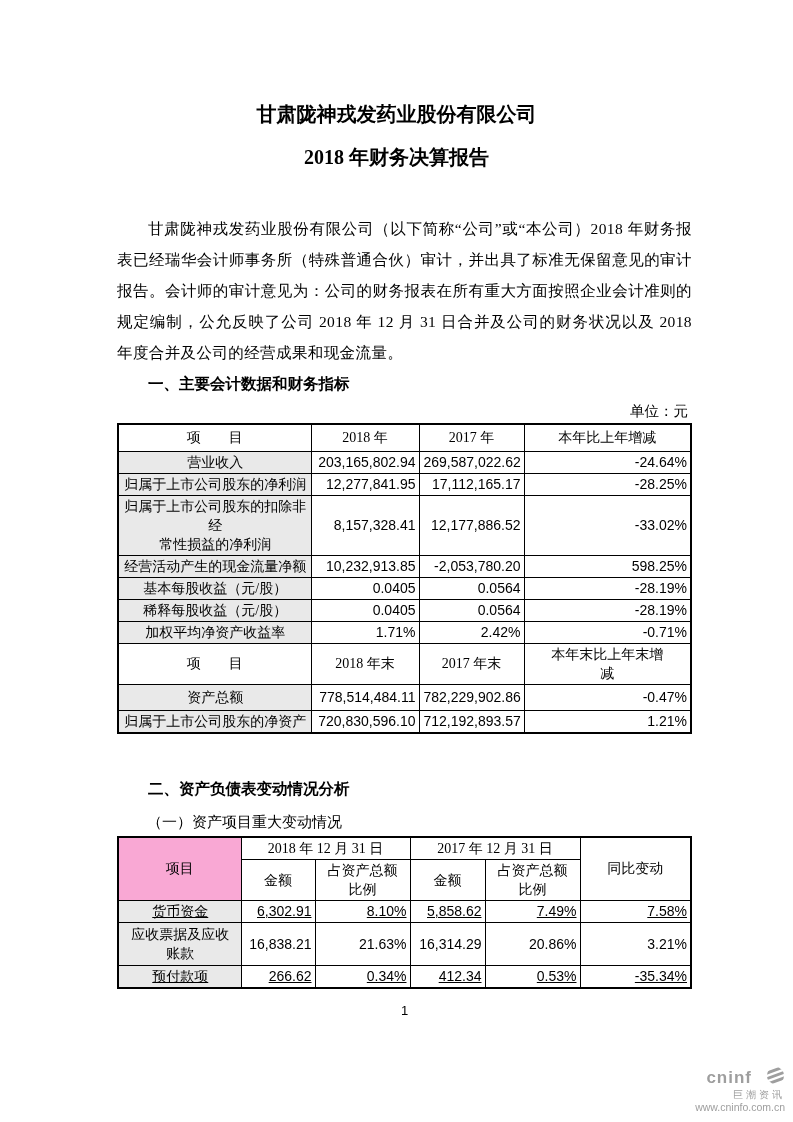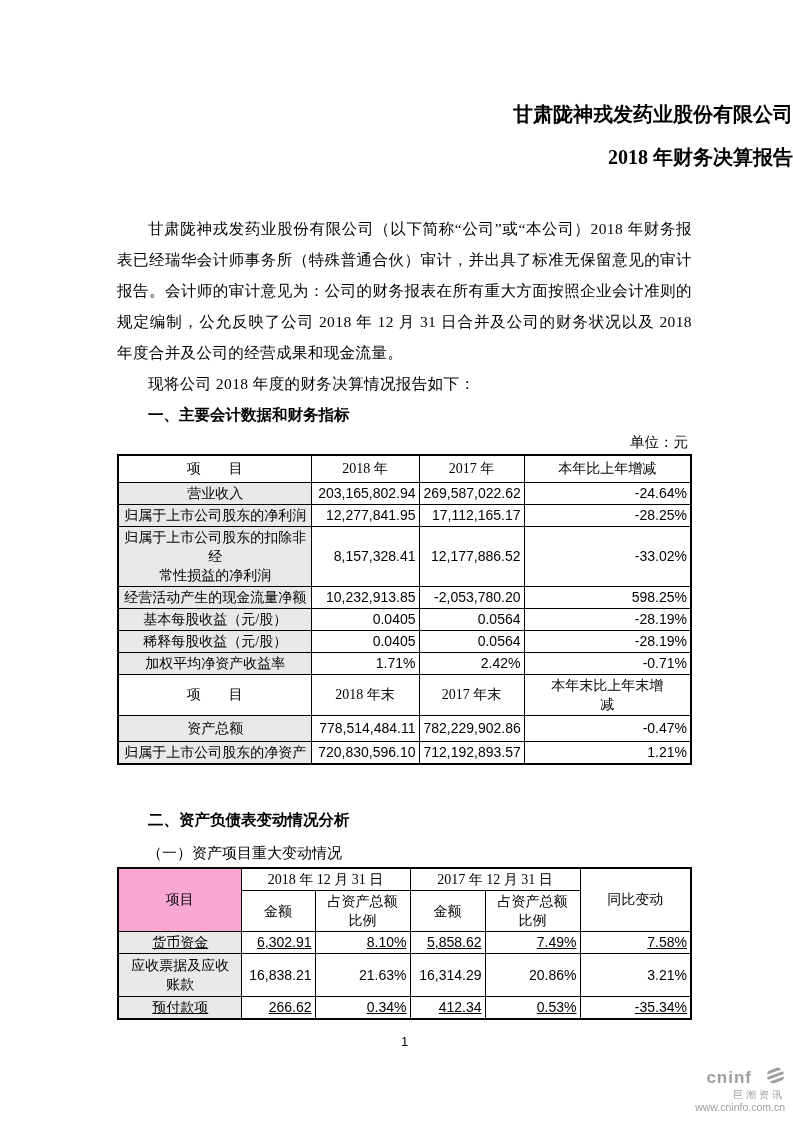--- a/index.html
+++ b/index.html
@@ -4,21 +4,21 @@
 <style>
   html,body { margin:0; padding:0; background:#ffffff; }
   .page {
     position:relative;
     width:793px; height:1122px;
     background:#ffffff;
     color:#000;
     font-family:"Liberation Serif", serif;
     overflow:hidden;
   }
-  .title { text-align:right; font-weight:bold; margin:0; font-size:20px; line-height:28px; }
+  .title { text-align:center; font-weight:bold; margin:0; font-size:20px; line-height:28px; }
   #title1 { padding-top:100px; }
   #title2 { margin-top:15px; }
 
   .content { margin-left:117px; width:575px; }
 
   p.body {
     margin:0; font-size:15.5px; line-height:31px;
     text-align:justify; letter-spacing:0.4px;
   }
   p.indent { text-indent:2em; }
@@ -68,21 +68,20 @@
 <body>
 
 <div class="page">
 
   <h1 class="title" id="title1">甘肃陇神戎发药业股份有限公司</h1>
   <h2 class="title" id="title2">2018 年财务决算报告</h2>
 
   <div class="content">
 
     <p class="body indent" id="para1">甘肃陇神戎发药业股份有限公司（以下简称“公司”或“本公司）2018 年财务报表已经瑞华会计师事务所（特殊普通合伙）审计，并出具了标准无保留意见的审计报告。会计师的审计意见为：公司的财务报表在所有重大方面按照企业会计准则的规定编制，公允反映了公司 2018 年 12 月 31 日合并及公司的财务状况以及 2018 年度合并及公司的经营成果和现金流量。</p>
-    <p class="body indent">现将公司 2018 年度的财务决算情况报告如下：</p>
 
     <p class="h-bold">一、主要会计数据和财务指标</p>
     <p class="unit">单位：元</p>
 
     <table id="t1">
       <colgroup>
           <col style="width:193px">
           <col style="width:108px">
           <col style="width:105px">
           <col style="width:167px">

